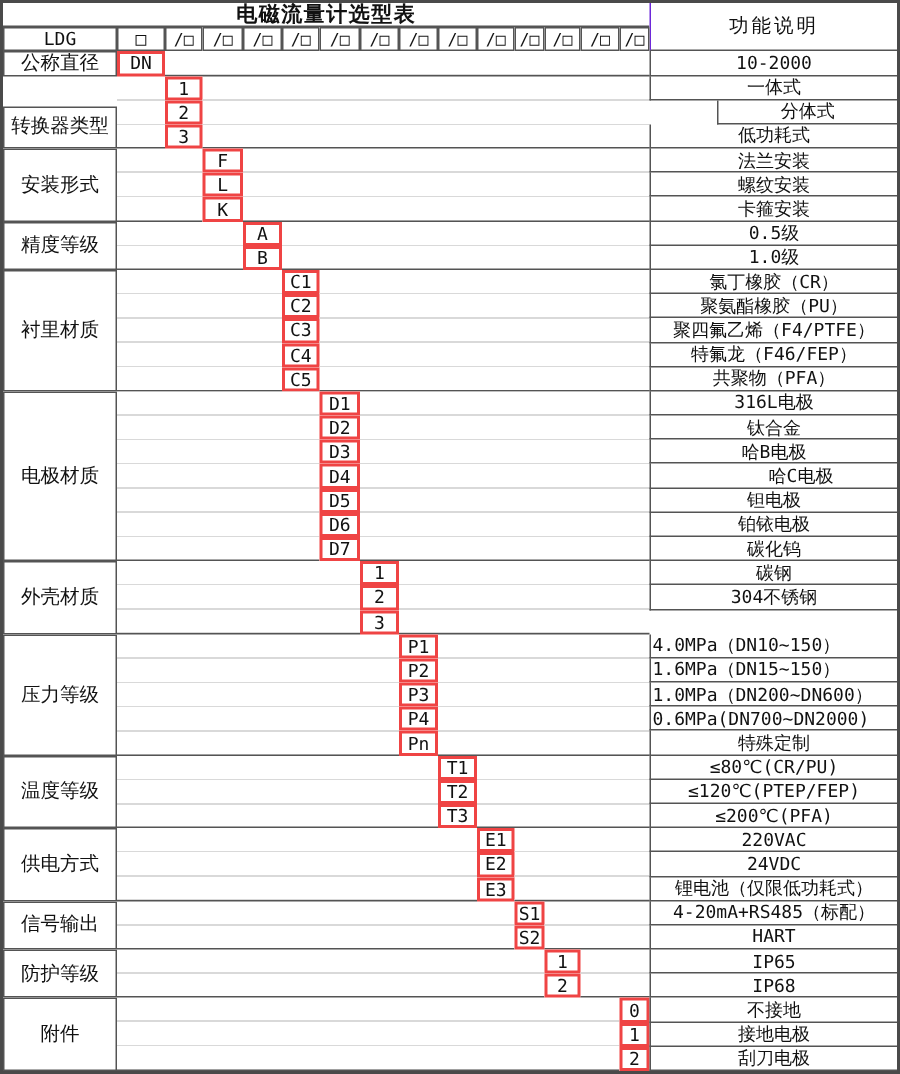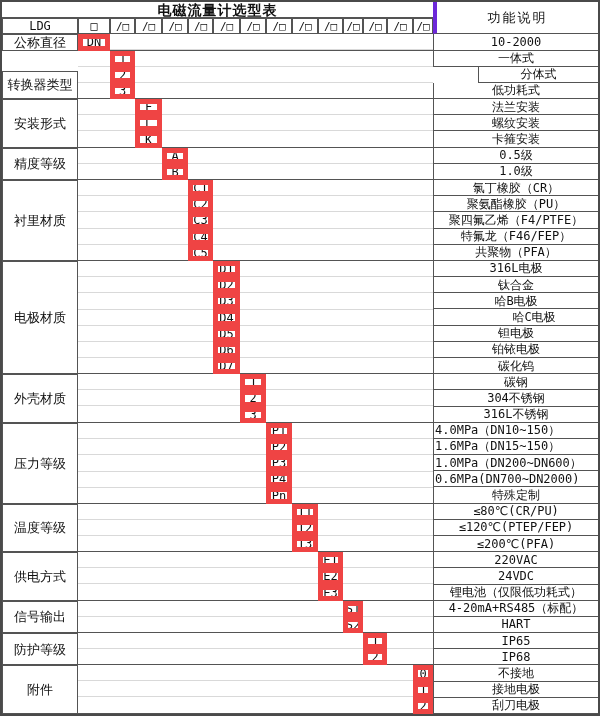--- a/index.html
+++ b/index.html
@@ -15,26 +15,26 @@
     font-family:"DejaVu Sans Mono","DejaVu Sans",sans-serif;
     color:#111;
   }
   .c{
     display:flex;align-items:center;justify-content:center;
     overflow:hidden;white-space:nowrap;line-height:1;
     min-width:0;min-height:0;
   }
   .bx{border:1px solid #545454;background:#fff;}
   .title-cell{grid-column:1/16;grid-row:1;font-size:14px;font-weight:bold;border-bottom:1px solid #545454;background:#fff;letter-spacing:1px;}
-  .func-header{grid-column:16;grid-row:1/3;font-size:13px;border-left:4px solid #6d28d9;border-bottom:1px solid #545454;background:#fff;letter-spacing:2px;}
+  .func-header{grid-column:16;grid-row:1/3;font-size:13px;border-left:1px solid #6d28d9;border-bottom:1px solid #545454;background:#fff;letter-spacing:2px;}
   .ldg-cell{grid-column:1;grid-row:2;font-size:12px;}
   .box-cell{grid-column:2;grid-row:2;font-size:12px;}
   .slot{font-size:11px;grid-row:2;}
   .label{grid-column:1;border:1px solid #545454;background:#fff;font-size:13px;}
-  .code{border:5px solid #ef4444;background:#fff;font-size:12px;}
+  .code{border:2px solid #ef4444;background:#fff;font-size:12px;}
   .value{grid-column:16;border-left:1px solid #545454;border-bottom:1px solid #545454;font-size:12px;}
   .value.left{justify-content:flex-start;padding-left:1px;}
   .spacer{
     border-bottom:1px solid #545454;
     background:repeating-linear-gradient(to bottom,transparent 0px,transparent 15.18px,#d9d9d9 15.18px,#d9d9d9 16.18px);
   }
 </style>
 </head>
 <body>
 
@@ -116,21 +116,20 @@
     <div class="c value" style="grid-area: 22 / 16;">铂铱电极</div>
     <div class="c value" style="grid-area: 23 / 16;">碳化钨</div>
     <div class="c label" style="grid-area: 24 / 1 / span 3;">外壳材质</div>
     <div class="c spacer" style="grid-area: 24 / 2 / span 3 / 8;"></div>
     <div class="c bx code" style="grid-area: 24 / 8;">1</div>
     <div class="c bx code" style="grid-area: 25 / 8;">2</div>
     <div class="c bx code" style="grid-area: 26 / 8;">3</div>
     <div class="c spacer" style="grid-area: 24 / 9 / span 3 / 16;"></div>
     <div class="c value" style="grid-area: 24 / 16;">碳钢</div>
     <div class="c value" style="grid-area: 25 / 16;">304不锈钢</div>
-    <div class="c value" style="grid-area: 26 / 16;">316L不锈钢</div>
     <div class="c label" style="grid-area: 27 / 1 / span 5;">压力等级</div>
     <div class="c spacer" style="grid-area: 27 / 2 / span 5 / 9;"></div>
     <div class="c bx code" style="grid-area: 27 / 9;">P1</div>
     <div class="c bx code" style="grid-area: 28 / 9;">P2</div>
     <div class="c bx code" style="grid-area: 29 / 9;">P3</div>
     <div class="c bx code" style="grid-area: 30 / 9;">P4</div>
     <div class="c bx code" style="grid-area: 31 / 9;">Pn</div>
     <div class="c spacer" style="grid-area: 27 / 10 / span 5 / 16;"></div>
     <div class="c value left" style="grid-area: 27 / 16;">4.0MPa（DN10~150）</div>
     <div class="c value left" style="grid-area: 28 / 16;">1.6MPa（DN15~150）</div>

